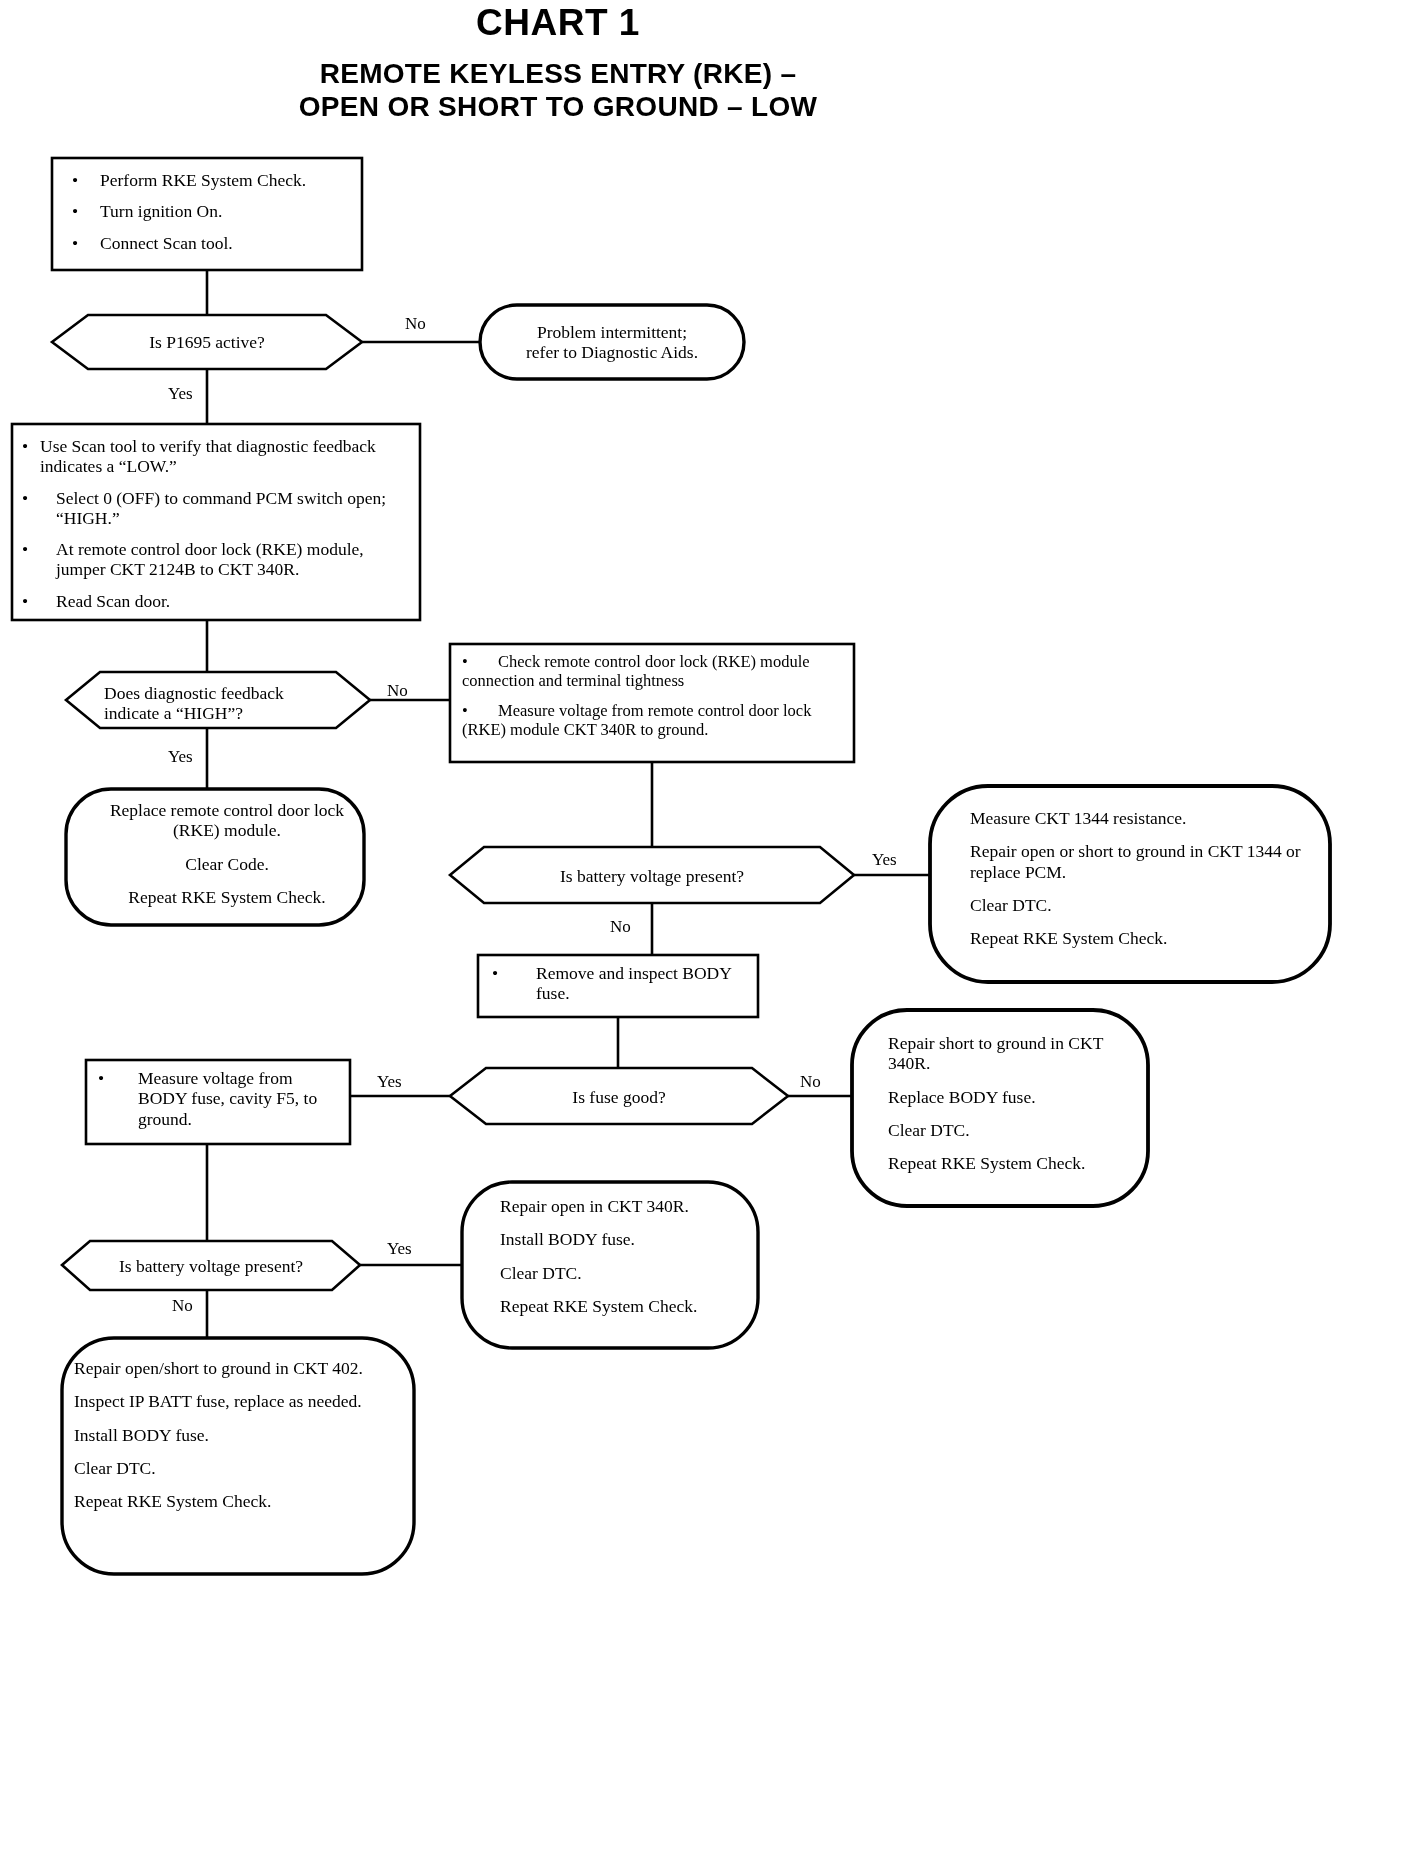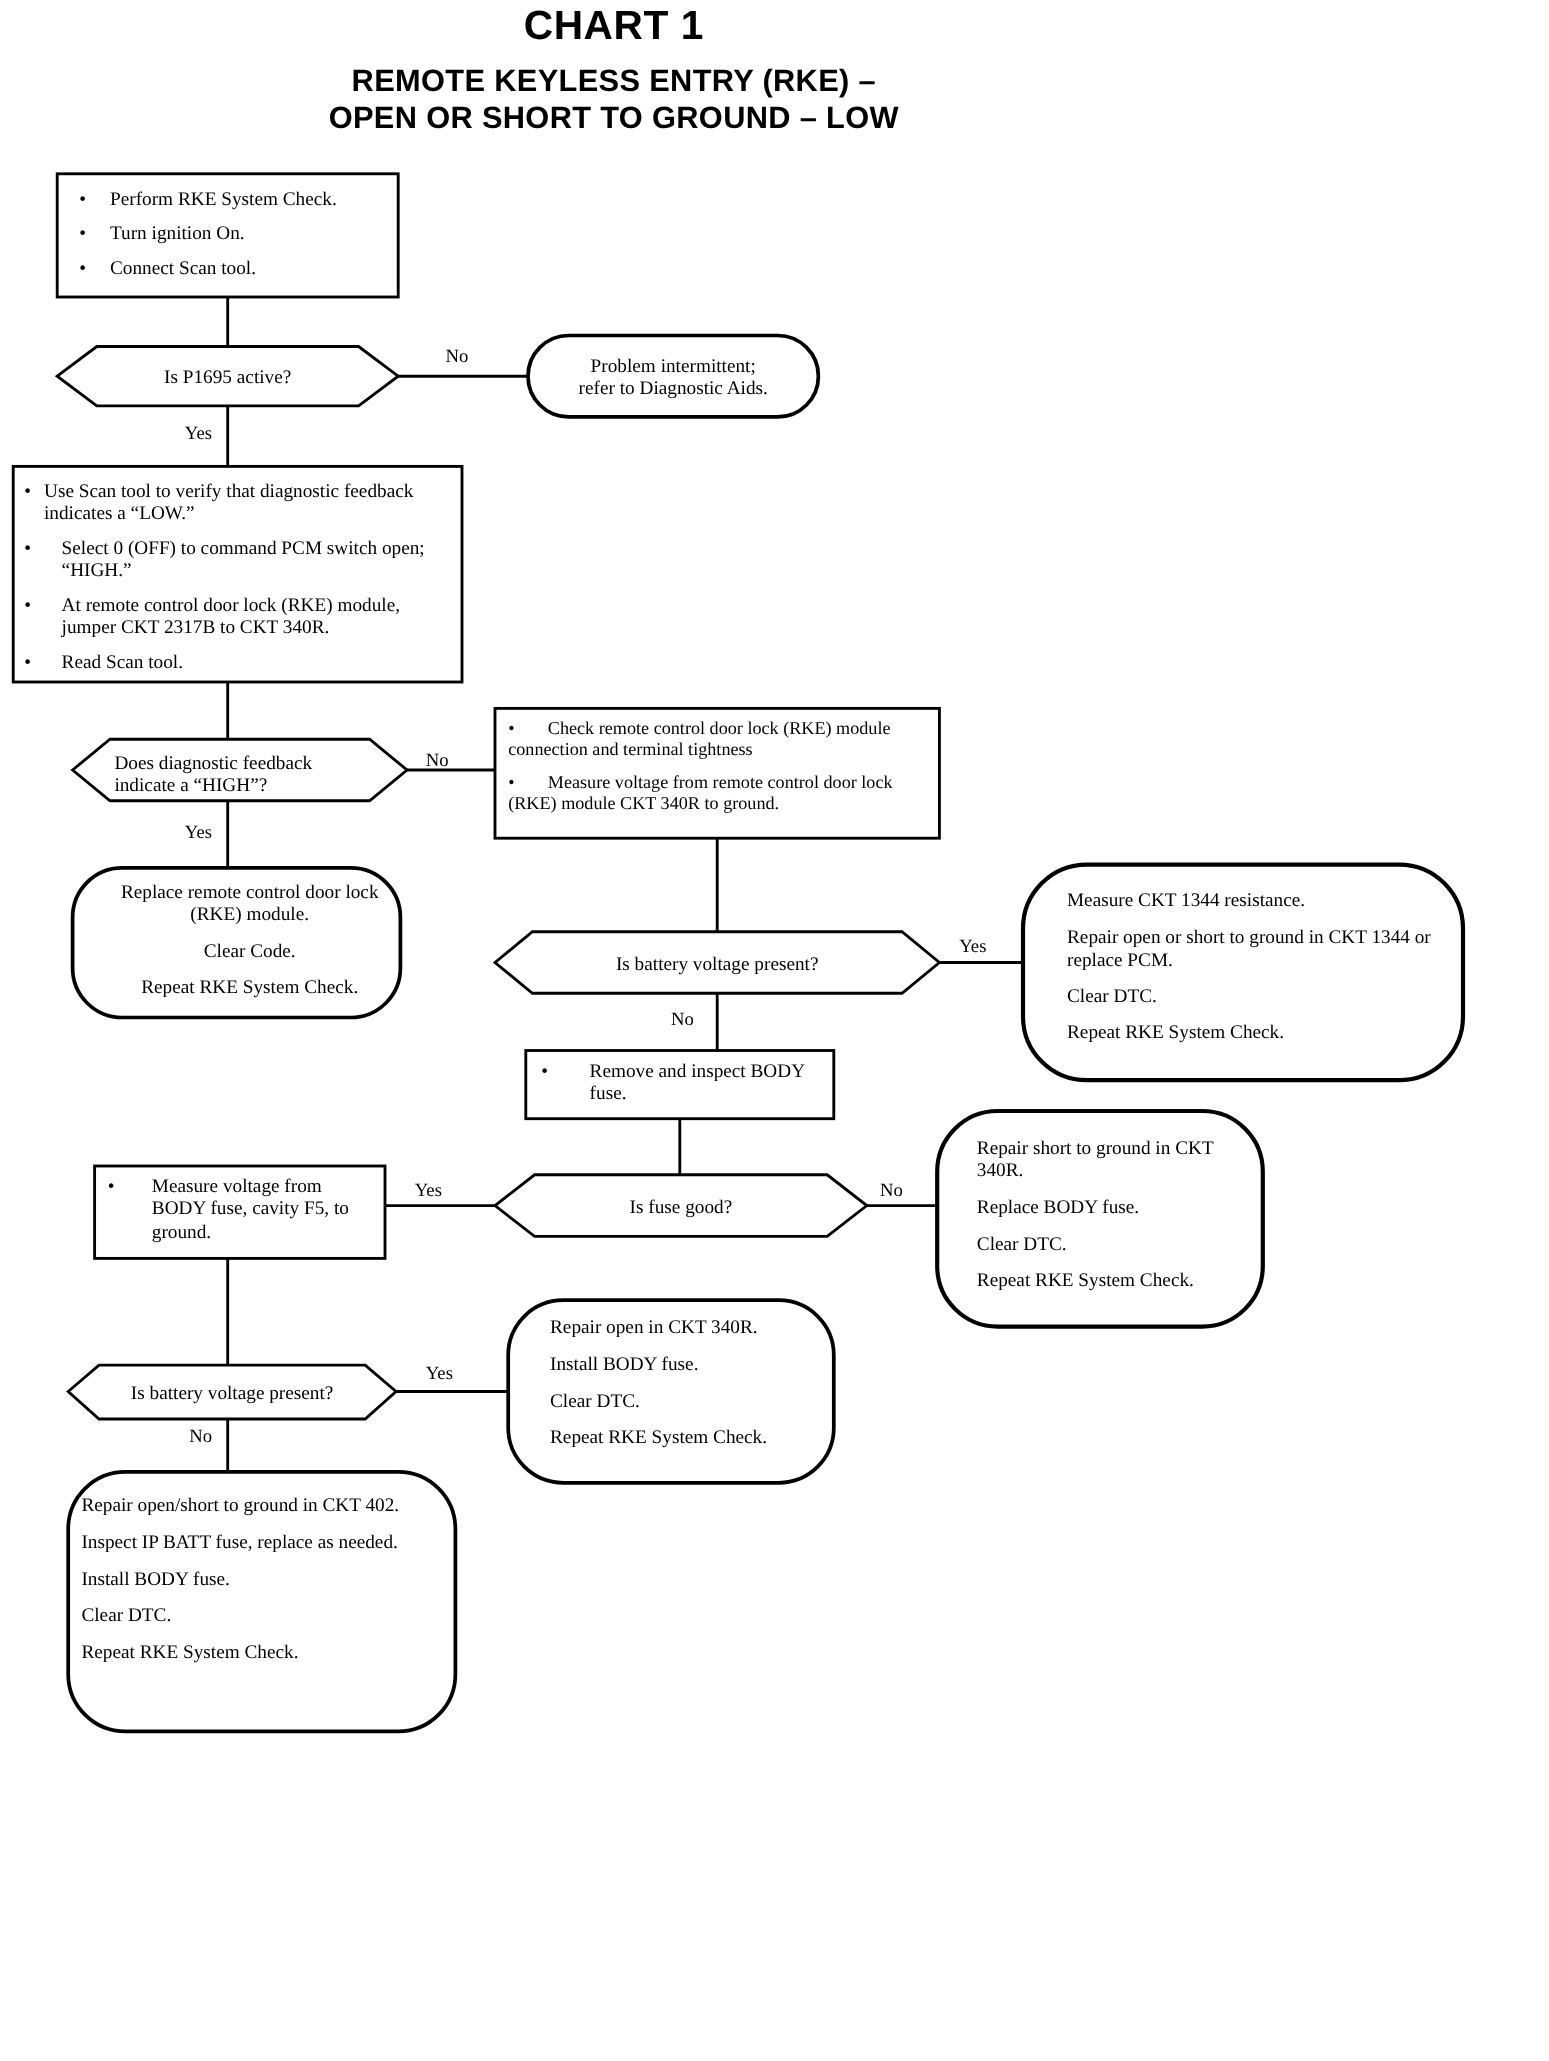--- a/index.html
+++ b/index.html
@@ -140,25 +140,25 @@
     <li>
         <span class="bu">•</span>
       <span class="bt" style="margin-left:18px">Use Scan tool to verify that diagnostic feedback indicates a “LOW.”</span>
       </li>
     <li>
         <span class="bu">•</span>
       <span class="bt" style="margin-left:34px">Select 0 (OFF) to command PCM switch open; “HIGH.”</span>
       </li>
     <li>
         <span class="bu">•</span>
-      <span class="bt" style="margin-left:34px">At remote control door lock (RKE) module, jumper CKT 2317B to CKT 340R.</span>
-      </li>
-    <li>
-        <span class="bu">•</span>
-      <span class="bt" style="margin-left:34px">Read Scan tool.</span>
+      <span class="bt" style="margin-left:34px">At remote control door lock (RKE) module, jumper CKT 2124B to CKT 340R.</span>
+      </li>
+    <li>
+        <span class="bu">•</span>
+      <span class="bt" style="margin-left:34px">Read Scan door.</span>
       </li>
   </ul>
 </div>
 
 <div class="tx b" style="left:104px;top:683px;width:240px;">
   <div>Does diagnostic feedback</div>
   <div>indicate a “HIGH”?</div>
 </div>
 
 <div class="tx lbl" style="left:387px;top:681px;">No</div>

